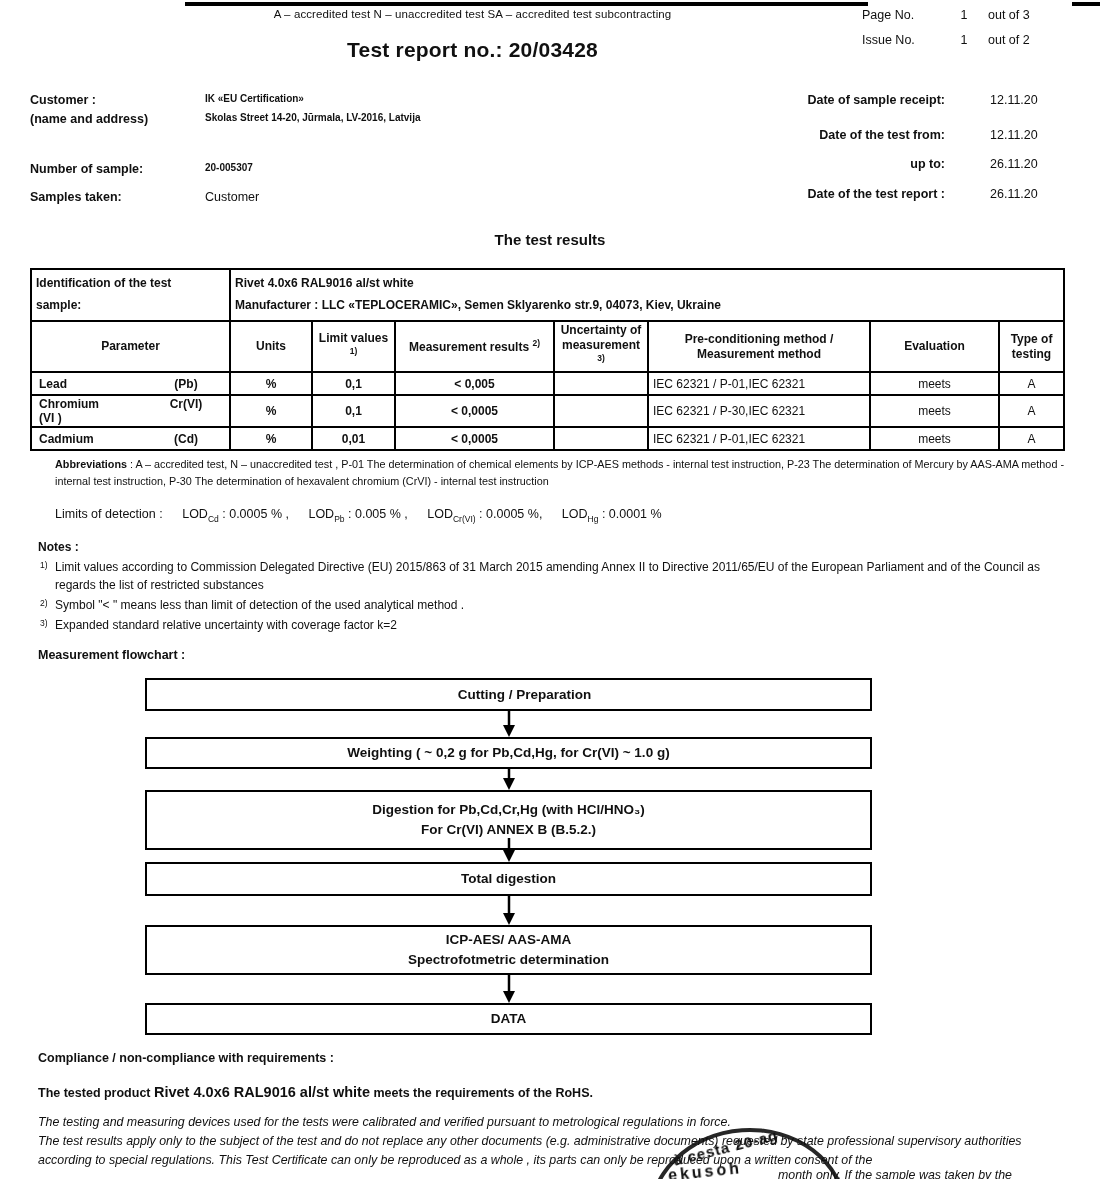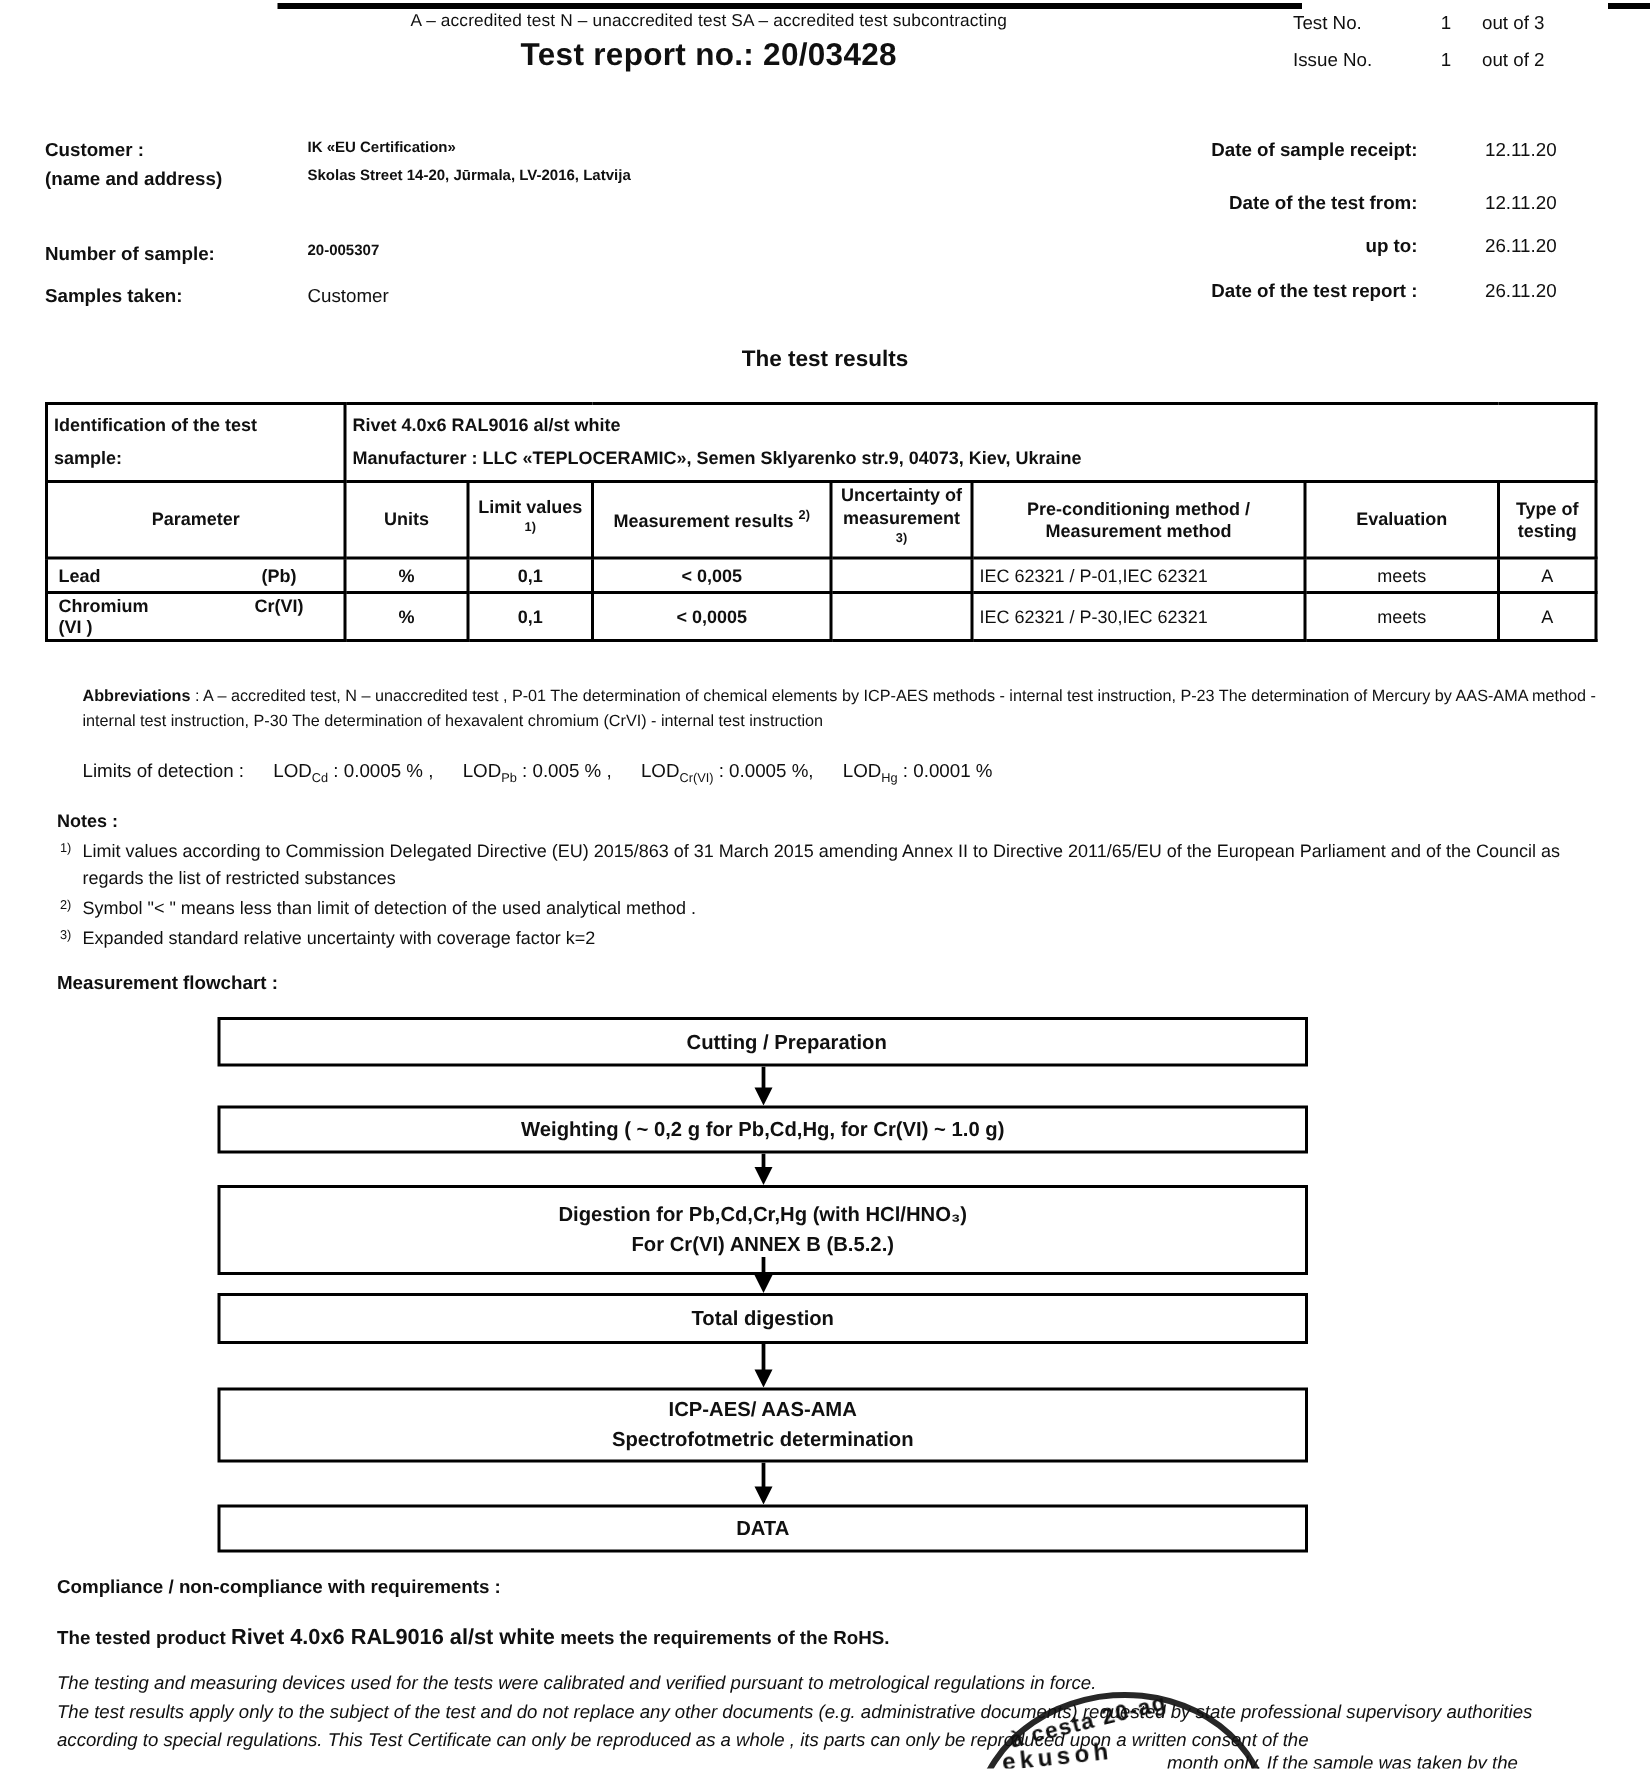--- a/index.html
+++ b/index.html
@@ -12,21 +12,21 @@
     overflow:hidden;
     width:1100px; height:1179px;
   }
   .abs { position:absolute; }
   .b { font-weight:bold; }
   .scan-line { background:#000; height:4px; }
 
   
   .head-center { left:150px; top:8px; width:645px; text-align:center; }
   .accred { font-size:11.5px; letter-spacing:0.1px; }
-  .report-title { font-size:21px; font-weight:bold; margin-top:5px; letter-spacing:0.2px; }
+  .report-title { font-size:21px; font-weight:bold; margin-top:18px; letter-spacing:0.2px; }
   .pageissue { left:862px; top:8px; width:210px; font-size:12.5px; }
   .pi-row { display:flex; margin-bottom:11px; }
   .pi-row .lab { width:78px; }
   .pi-row .num { width:48px; text-align:center; }
   .pi-row .oo  { width:70px; }
 
   
   .lbl { font-size:12.5px; font-weight:bold; }
   .val { font-size:10px; font-weight:bold; }
   .val-normal { font-size:12.5px; }
@@ -89,21 +89,21 @@
 <div class="abs scan-line" style="left:185px; top:2px; width:683px;"></div>
 <div class="abs scan-line" style="left:1072px; top:2px; width:28px;"></div>
 
 <div class="abs head-center">
   <div class="accred">A – accredited test N – unaccredited test  SA – accredited test subcontracting</div>
   <div class="report-title">Test report no.: 20/03428</div>
 </div>
 
 <div class="abs pageissue">
   <div class="pi-row">
-    <span class="lab">Test No.</span>
+    <span class="lab">Page No.</span>
     <span class="num">1</span>
     <span class="oo">out of 3</span>
   </div>
   <div class="pi-row">
     <span class="lab">Issue No.</span>
     <span class="num">1</span>
     <span class="oo">out of 2</span>
   </div>
 </div>
 
@@ -192,20 +192,35 @@
             </div>
           </td>
     <td class="c b">%</td>
     <td class="c b">0,1</td>
     <td class="c b">&lt; 0,0005</td>
     <td class="c"></td>
     <td>IEC 62321 / P-30,IEC 62321</td>
     <td class="c">meets</td>
     <td class="c">A</td>
   </tr>
+  <tr class="row-h">
+    <td>
+            <div class="param-cell">
+              <span class="param-name">Cadmium</span>
+              <span class="param-sym">(Cd)</span>
+            </div>
+          </td>
+    <td class="c b">%</td>
+    <td class="c b">0,01</td>
+    <td class="c b">&lt; 0,0005</td>
+    <td class="c"></td>
+    <td>IEC 62321 / P-01,IEC 62321</td>
+    <td class="c">meets</td>
+    <td class="c">A</td>
+  </tr>
 </tbody>
     </table>
 </div>
 
 <div class="abs abbrev"><span class="b">Abbreviations</span><span> : A – accredited test, N – unaccredited test , P-01 The determination of chemical elements by ICP-AES methods - internal test instruction, P-23 The determination of Mercury by AAS-AMA method - internal test instruction, P-30 The determination of hexavalent chromium (CrVI) - internal test instruction</span></div>
 
 <div class="abs lod">
   <span>Limits of detection  :</span>
   <span class="lod-item"><span>LOD</span><sub>Cd</sub><span> : 0.0005 % ,</span></span>
   <span class="lod-item"><span>LOD</span><sub>Pb</sub><span> : 0.005 % ,</span></span>

